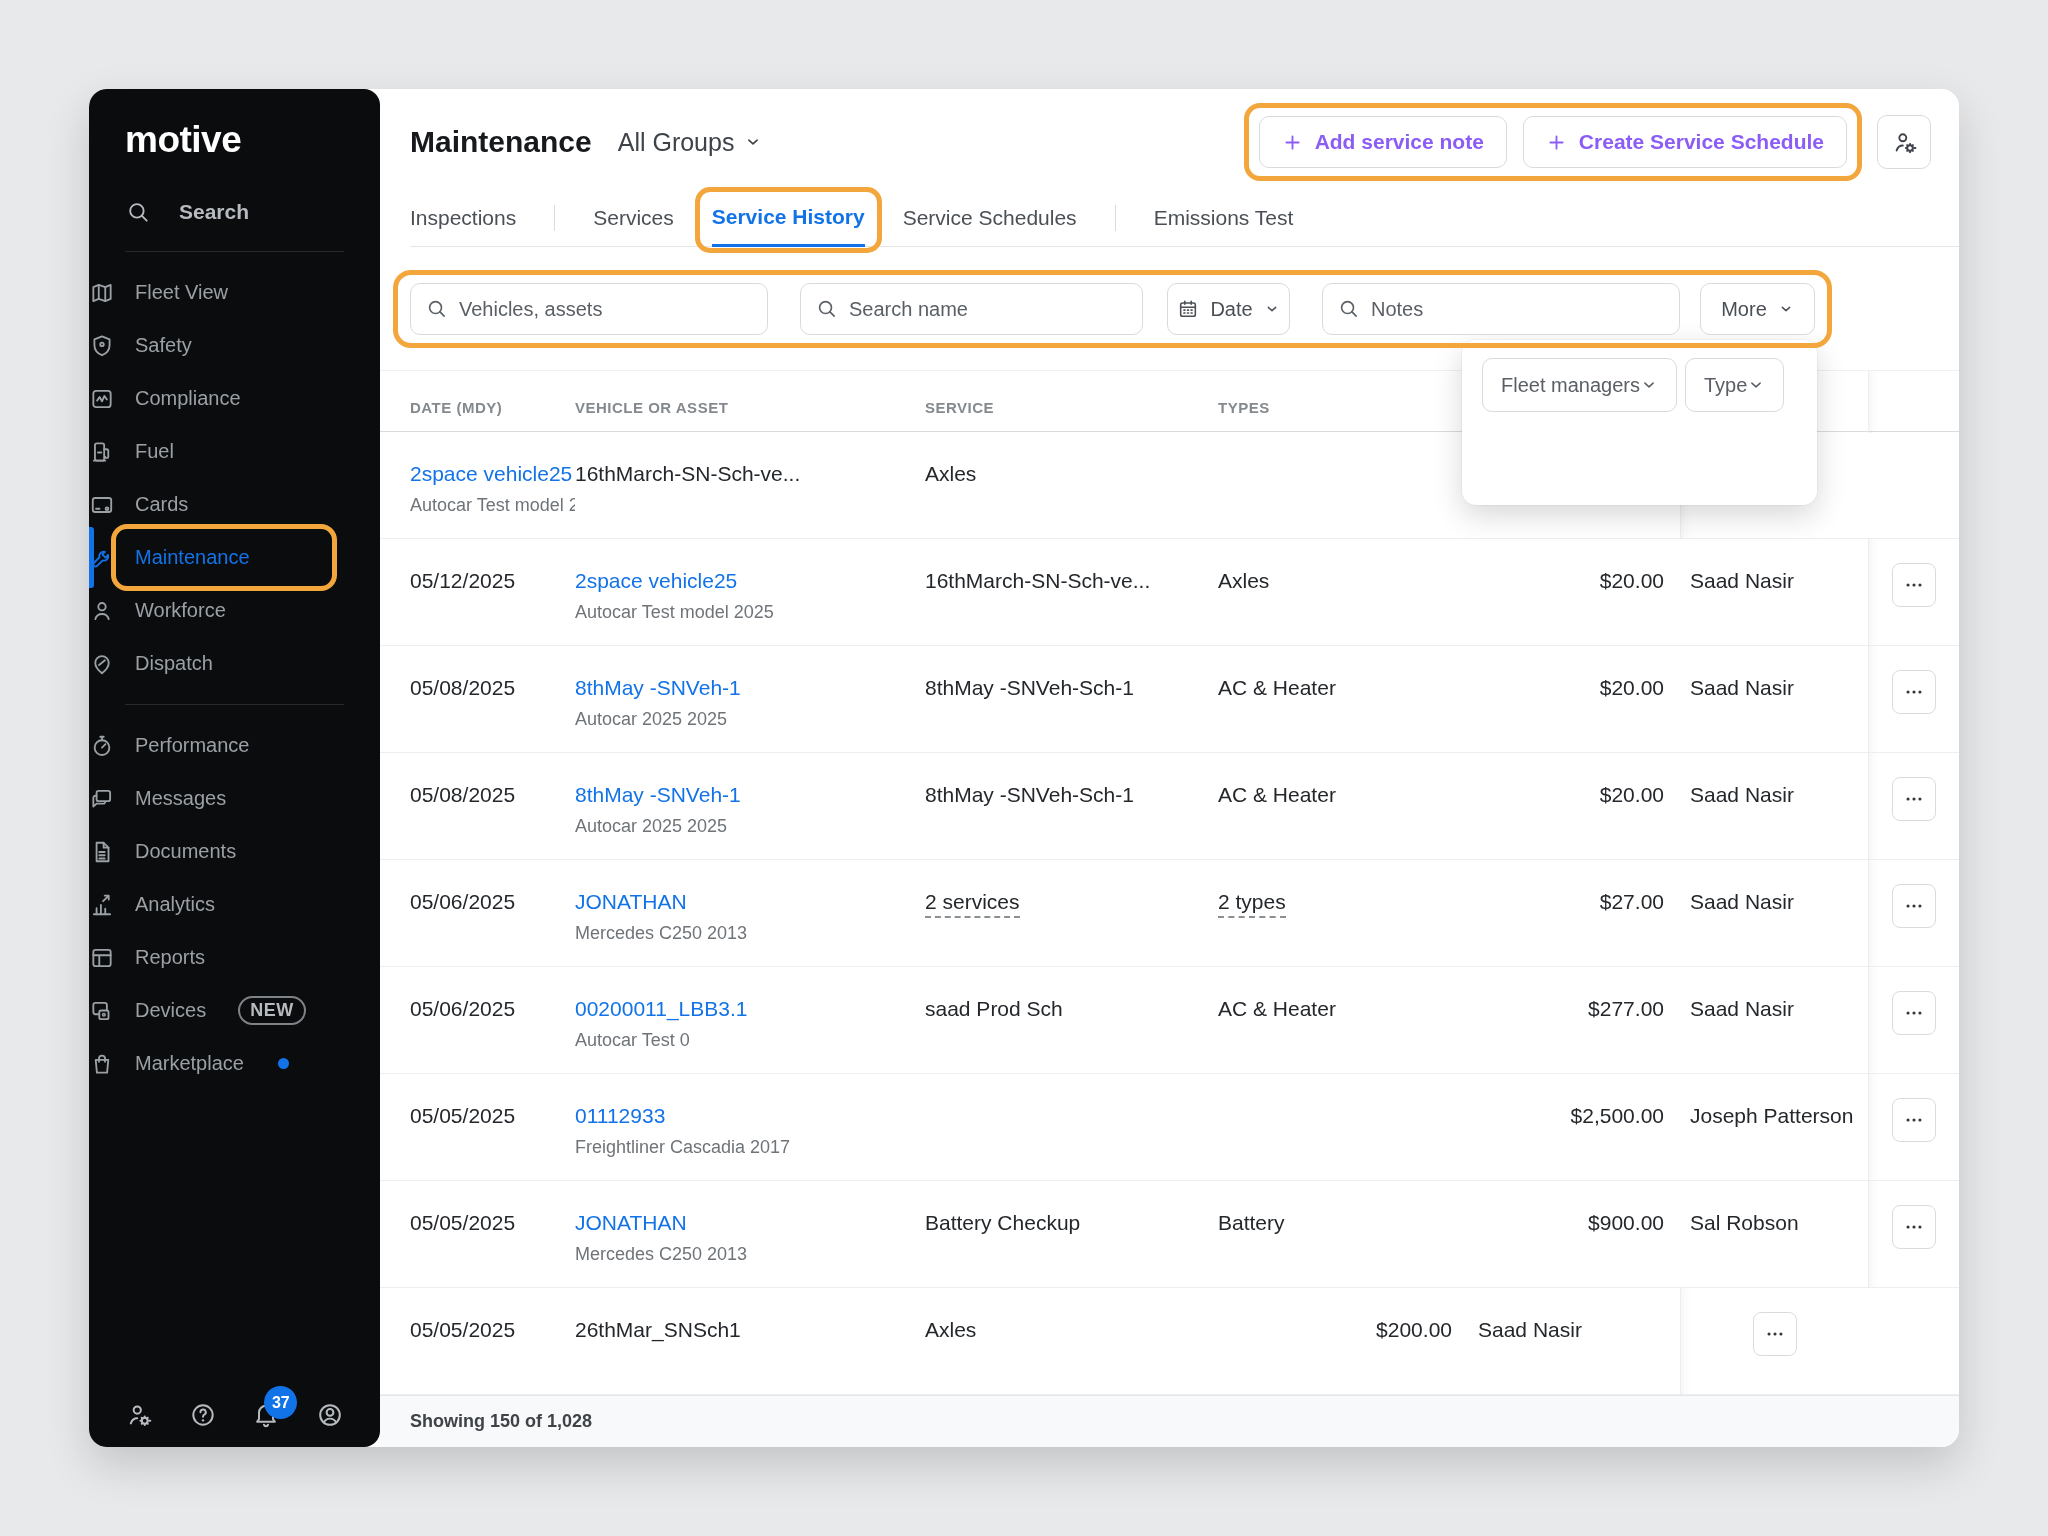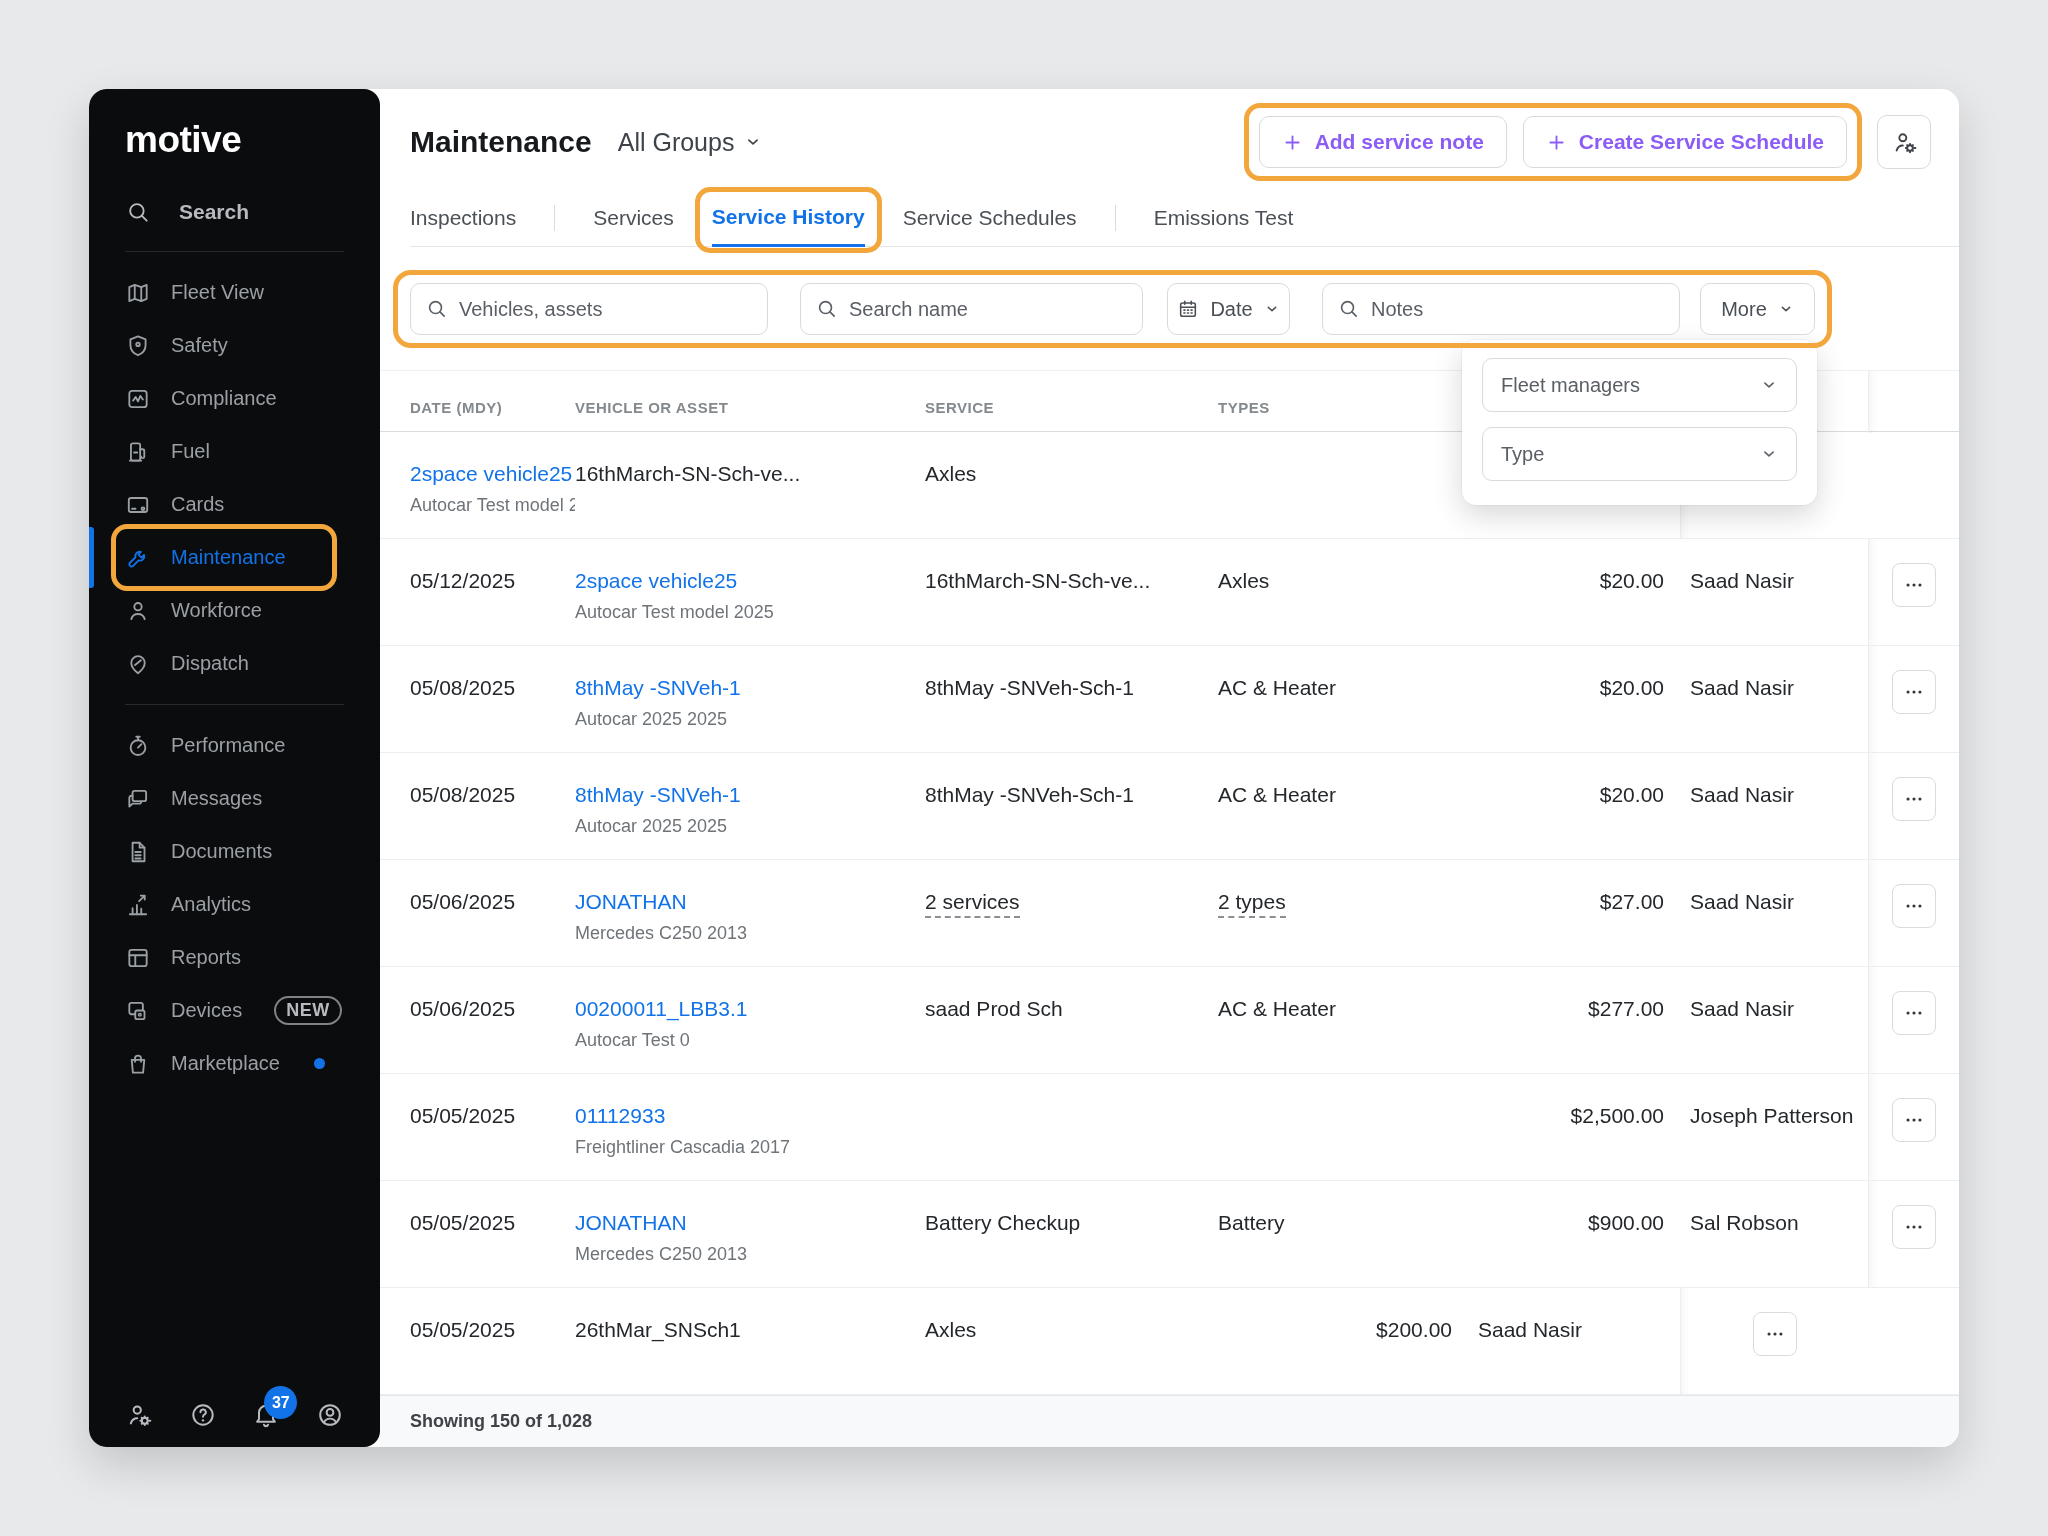--- a/index.html
+++ b/index.html
@@ -23,21 +23,21 @@
   .window{
     position:absolute;left:89px;top:89px;width:1870px;height:1358px;
     background:#fff;border-radius:18px;overflow:hidden;display:flex;
     box-shadow:0 18px 45px rgba(0,0,0,.16);
   }
   
   .sidebar{width:291px;flex:0 0 291px;background:var(--sidebar-bg);position:relative;color:var(--side-text);border-radius:16px;}
   .logo{padding:30px 0 0 36px;font-size:37px;font-weight:800;color:#fff;letter-spacing:-.5px;}
   .side-search{margin-top:26px;height:50px;display:flex;align-items:center;gap:28px;padding-left:36px;color:#B7BBC0;font-size:21px;font-weight:600;cursor:pointer;}
   .side-div{border-top:1px solid #27292C;margin:14px 36px;}
-  .nav-item{height:53px;display:flex;align-items:center;gap:20px;padding-left:36px;font-size:20px;position:relative;cursor:pointer;}
+  .nav-item{height:53px;display:flex;align-items:center;gap:20px;font-size:20px;position:relative;cursor:pointer;}
   .nav-item .ic{width:26px;height:26px;flex:0 0 26px;display:flex;}
   .nav-item.active{color:var(--accent);}
   .nav-item.active .ring-side{position:absolute;left:22px;right:43px;top:-7px;bottom:-7px;border:5px solid var(--ring);border-radius:16px;pointer-events:none;}
   .nav-item.active::after{content:"";position:absolute;left:0;top:-4px;bottom:-4px;width:5px;background:var(--accent);border-radius:0 3px 3px 0;}
   .badge-new{margin-left:12px;border:2px solid #7E8388;border-radius:999px;padding:2px 10px;font-size:18px;font-weight:700;letter-spacing:.6px;color:#B7BBC0;}
   .mkt-dot{margin-left:14px;width:11px;height:11px;border-radius:50%;background:var(--accent);}
   .side-bottom{position:absolute;left:0;right:0;bottom:18px;display:flex;justify-content:space-between;padding:0 36px;color:#B7BBC0;}
   .side-bottom .bicon{width:28px;height:28px;position:relative;cursor:pointer;}
   .nbadge{position:absolute;top:-15px;right:-17px;min-width:33px;height:33px;border-radius:50%;background:var(--accent);color:#fff;font-size:16px;font-weight:700;display:flex;align-items:center;justify-content:center;}
   svg{display:block;}
@@ -61,21 +61,21 @@
   
   .filters{position:absolute;top:194px;left:30px;display:flex;align-items:flex-end;z-index:55;}
   .filters .ring{position:absolute;inset:-13px -17px;border:5px solid var(--ring);border-radius:18px;pointer-events:none;}
   .f-input{position:relative;height:52px;}
   .f-input input{width:100%;height:100%;border:1px solid var(--border);border-radius:10px;font-size:20px;padding:0 14px 0 48px;color:#2A2E33;font-family:inherit;outline:none;background:#fff;}
   .f-input input::placeholder{color:#5A5F65;opacity:1;}
   .f-ic{position:absolute;left:15px;top:14px;width:23px;height:23px;color:#5A5F65;pointer-events:none;}
   .f-btn{height:52px;border:1px solid var(--border);border-radius:10px;background:#fff;display:flex;align-items:center;justify-content:center;gap:11px;font-size:20px;color:#4A4F55;cursor:pointer;font-family:inherit;}
   .w1{width:358px;} .g32{width:32px;} .w2{width:343px;} .g24{width:24px;} .wd{width:123px;} .w3{width:358px;} .g20{width:20px;} .wm{width:115px;}
   
-  .more-panel{position:absolute;left:1082px;top:251px;width:355px;height:165px;background:#fff;border-radius:14px;box-shadow:0 10px 30px rgba(0,0,0,.16),0 0 0 1px rgba(0,0,0,.03);z-index:40;padding:18px 20px;display:flex;flex-direction:column;gap:15px;}
+  .more-panel{position:absolute;left:1082px;top:251px;width:355px;height:165px;background:#fff;border-radius:14px;box-shadow:0 10px 30px rgba(0,0,0,.16),0 0 0 1px rgba(0,0,0,.03);z-index:40;padding:18px 20px;display:flex;flex-direction:row;gap:8px;}
   .panel-select{height:54px;border:1px solid var(--border);border-radius:10px;display:flex;align-items:center;justify-content:space-between;padding:0 18px;font-size:20px;color:#5A5F65;cursor:pointer;background:#fff;}
   
   .grid{display:grid;grid-template-columns:30px 165px 350px 293px 250px 212px 188px 91px;}
   .thead{position:absolute;top:281px;left:0;right:0;height:62px;border-top:1px solid #EFF0F2;border-bottom:1px solid #D9DCDF;align-items:center;padding-top:10px;}
   .th{font-size:15px;font-weight:600;letter-spacing:.5px;color:var(--colhead);white-space:nowrap;}
   .tbody{position:absolute;top:343px;left:0;right:0;}
   .trow{height:107px;border-bottom:1px solid var(--rowline);}
   .cell{padding-top:30px;font-size:21px;color:#24272B;white-space:nowrap;overflow:hidden;}
   .cell .sub{margin-top:9px;font-size:18px;color:var(--txt2);}
   .vlink{color:var(--accent);text-decoration:none;cursor:pointer;}

